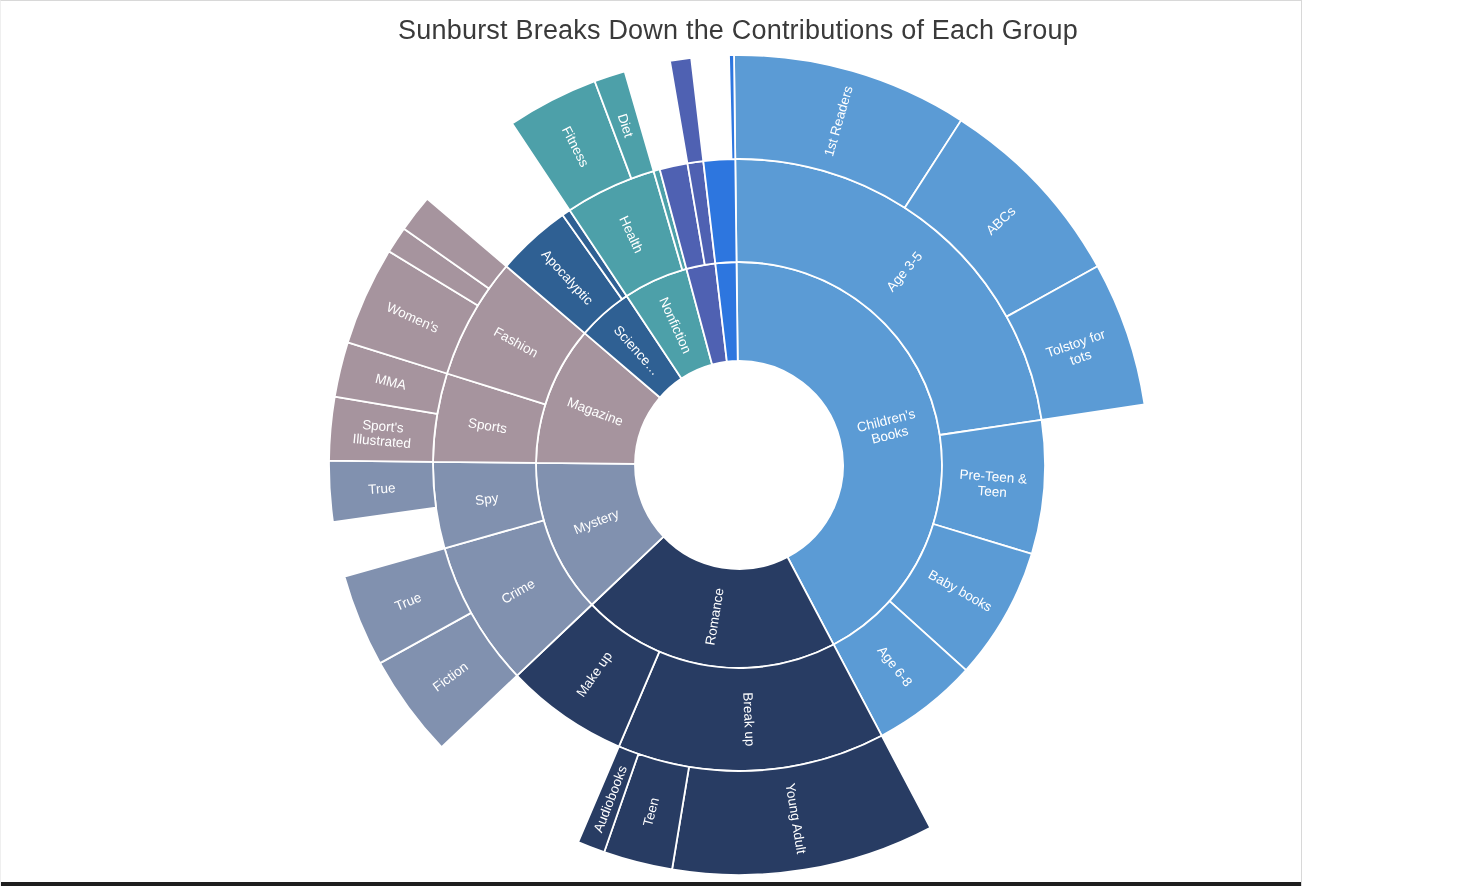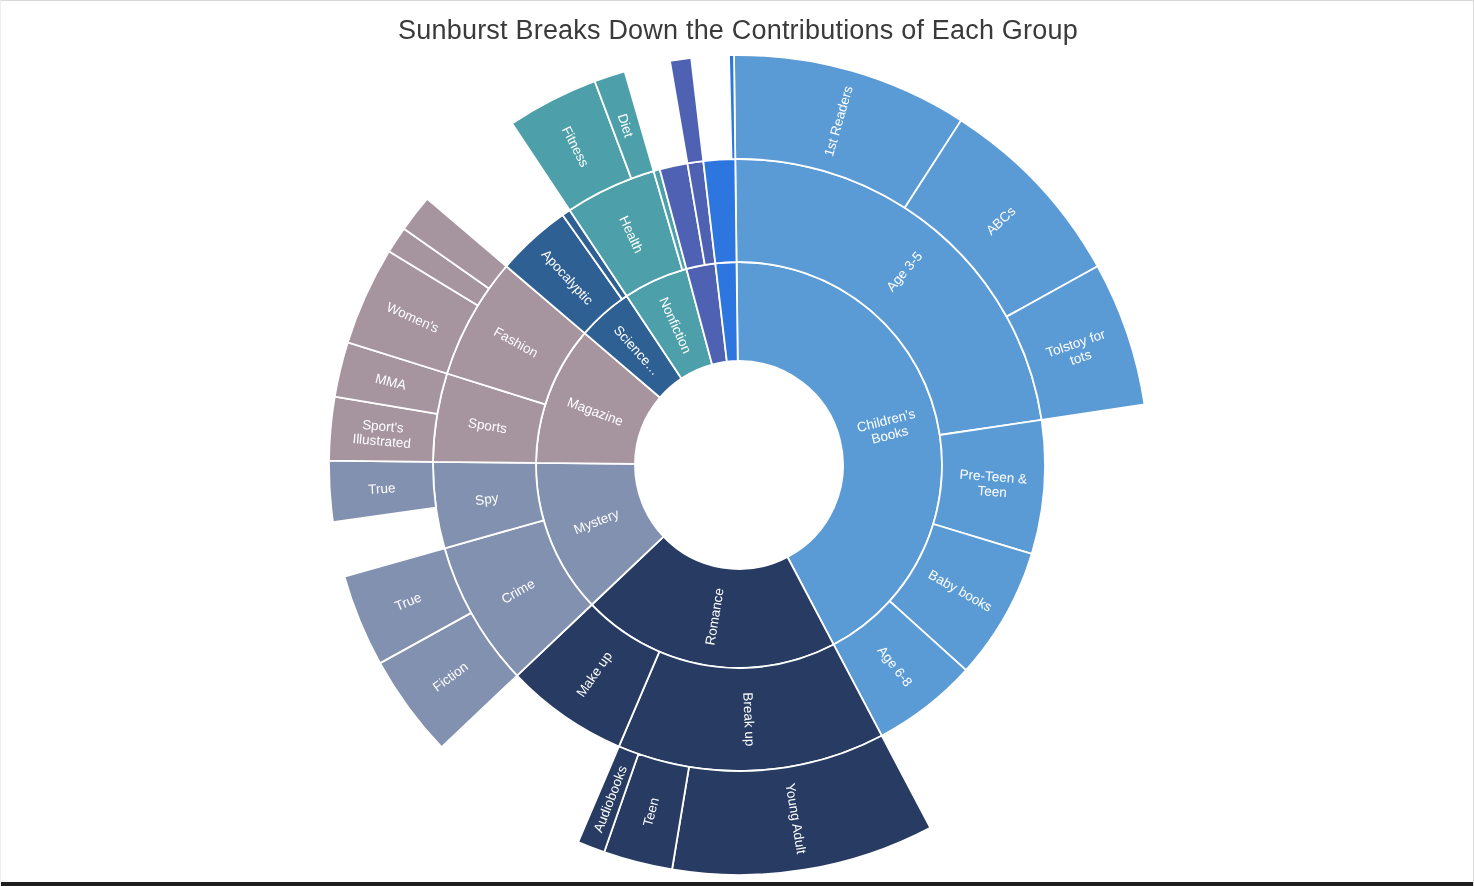--- a/index.html
+++ b/index.html
@@ -1,18 +1,18 @@
 <!DOCTYPE html>
 <html><head>
 <meta charset="utf-8">
 <style>
   html,body{margin:0;padding:0;background:#fff;}
   .frame{
     position:relative;
-    width:1474px;height:886px;
+    width:1302px;height:886px;
     background:#ffffff;
     border-top:1px solid #d8d8d8;
     border-right:1px solid #d8d8d8;
     border-left:1px solid #efefef;
     box-sizing:border-box;
     overflow:hidden;
     font-family:"Liberation Sans", sans-serif;
   }
   .bottom-edge{
     position:absolute;left:0;bottom:0;width:100%;height:4px;

